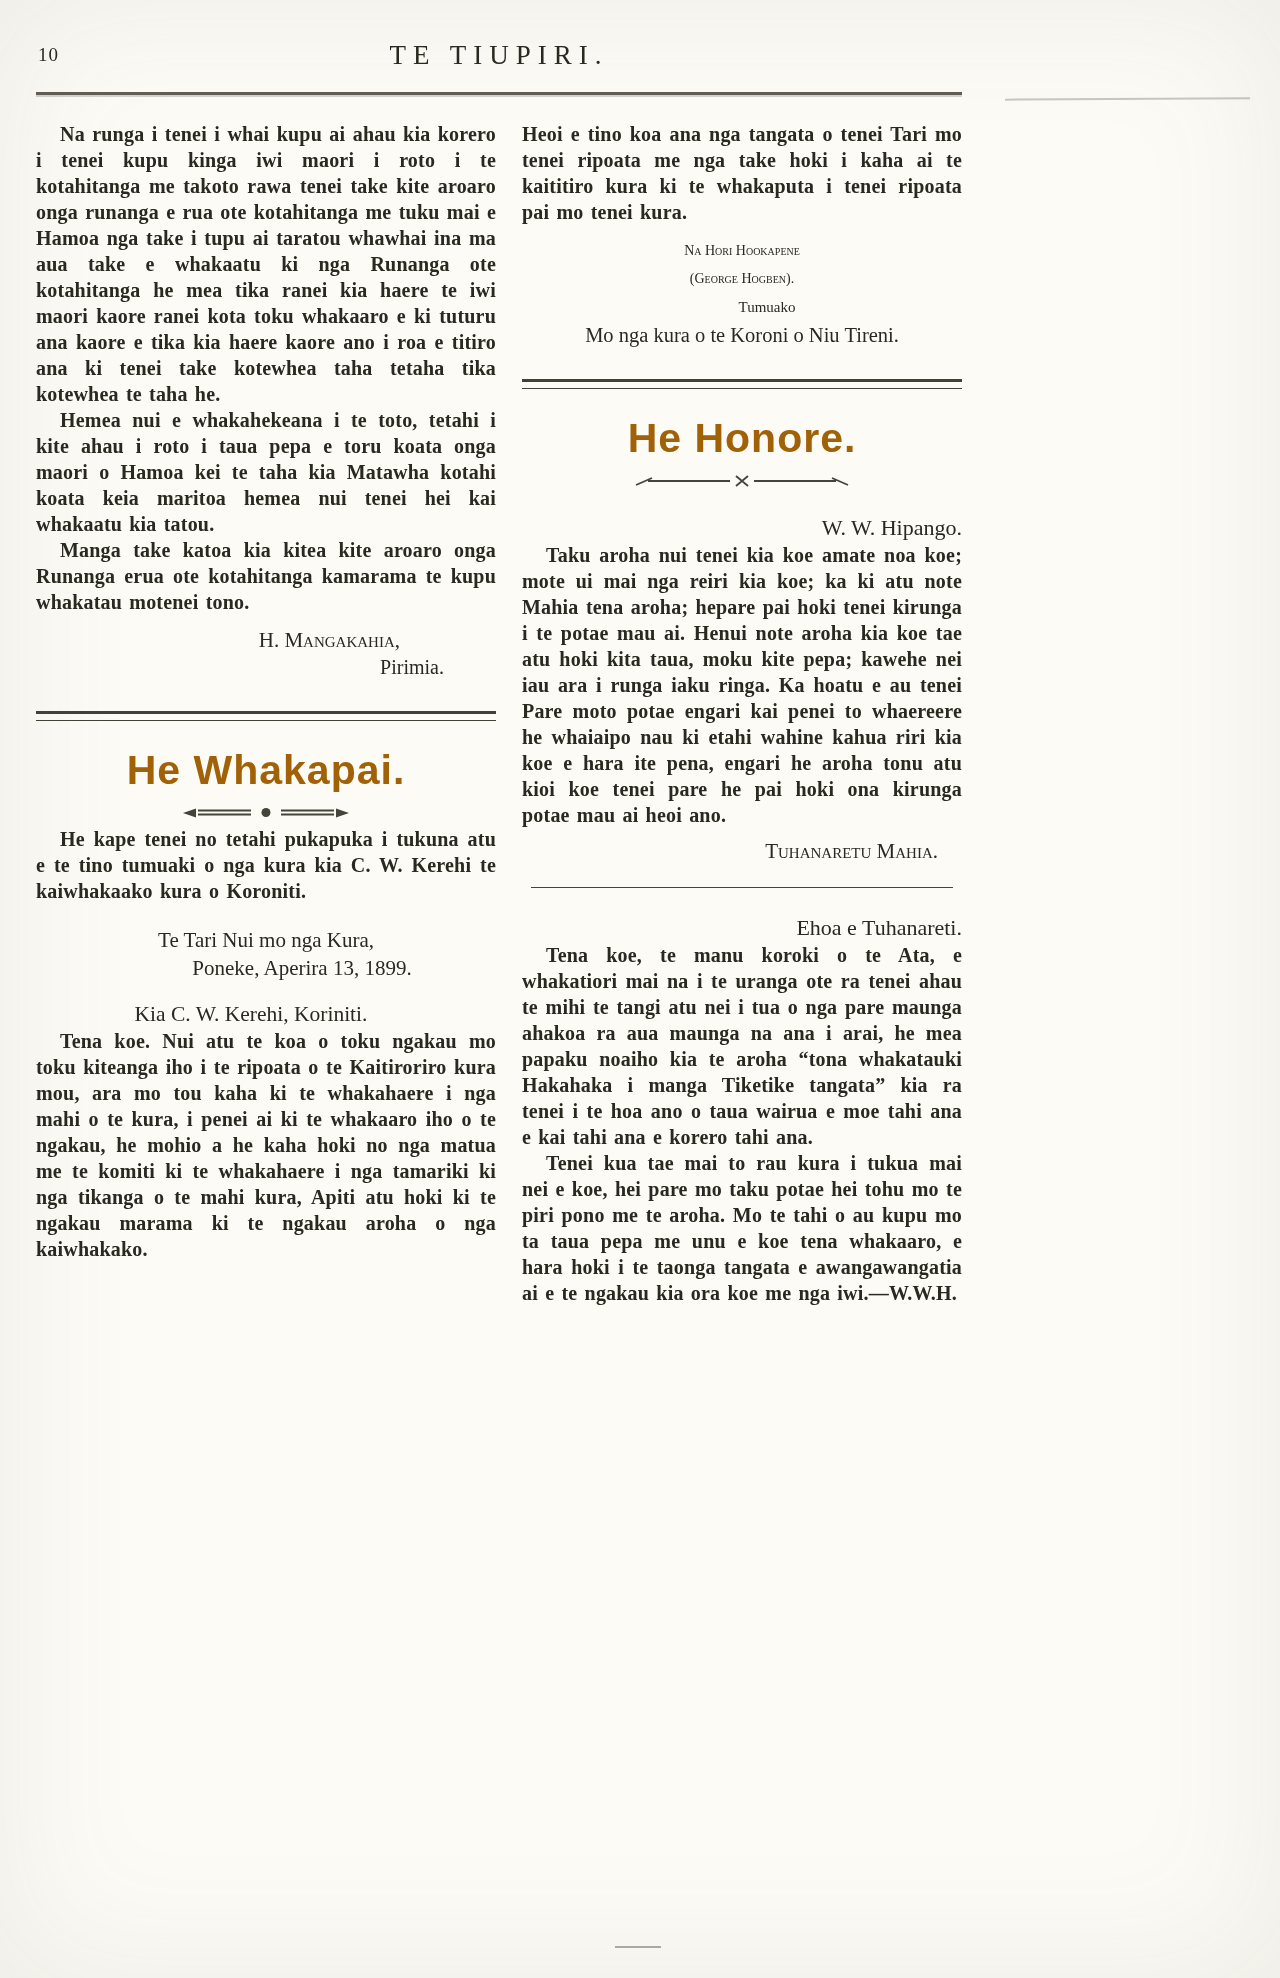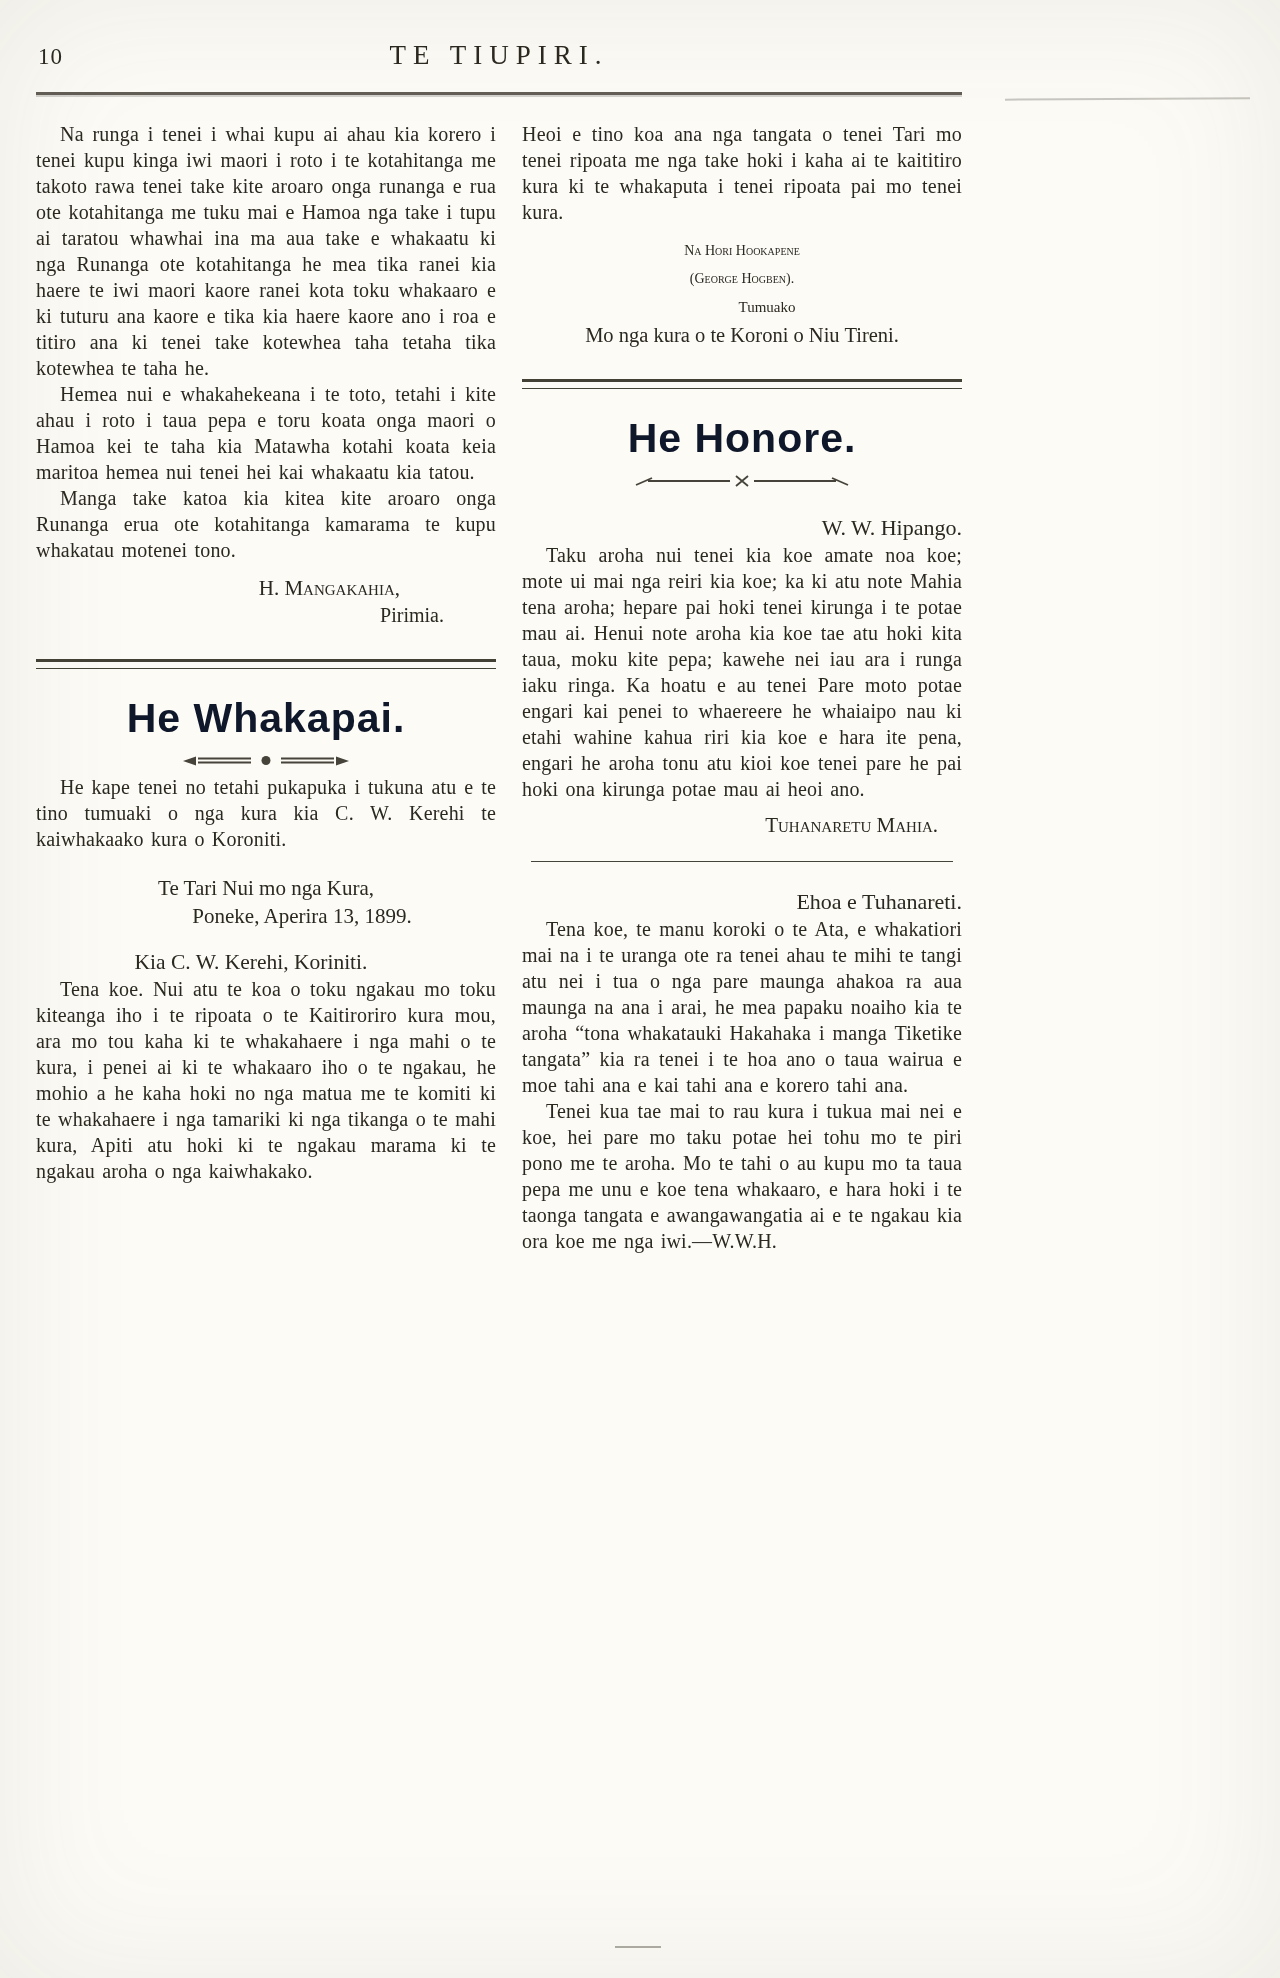--- a/index.html
+++ b/index.html
@@ -12,54 +12,54 @@
     height: 1978px;
     background: #fcfbf6;
     color: #2b2820;
     overflow: hidden;
     box-shadow: inset 0 0 140px rgba(110, 100, 80, 0.10);
   }
   .content { position: absolute; left: 36px; top: 28px; width: 926px; }
 
   
   .header-row { position: relative; height: 64px; }
-  .page-number { position: absolute; left: 2px; top: 16px; font-size: 23px; letter-spacing: 1px; }
+  .page-number { position: absolute; left: 2px; top: 16px; font-size: 19px; letter-spacing: 1px; }
   .masthead {
     margin: 0; position: absolute; left: 0; right: 0; top: 12px;
     text-align: center; font-size: 27px; font-weight: normal; letter-spacing: 7px;
   }
   .header-rule { border-top: 3px solid rgba(70, 66, 56, 0.85); box-shadow: 0 2px 0 rgba(70, 66, 56, 0.22); }
   .faint-rule-right { position: absolute; left: 1005px; top: 98px; width: 245px; border-top: 2px solid rgba(80, 75, 65, 0.30); transform: rotate(-0.3deg); }
   .bottom-mark { position: absolute; left: 615px; top: 1946px; width: 46px; border-top: 2px solid rgba(80, 75, 65, 0.45); }
 
   
   .columns { display: flex; gap: 26px; margin-top: 26px; }
   .col-left { width: 460px; }
   .col-right { width: 440px; }
 
   p.body-text {
     margin: 0; font-size: 20px; line-height: 26px;
-    text-align: justify; word-spacing: 2px; letter-spacing: 0.2px;
+    text-align: justify; word-spacing: 2px; letter-spacing: 0.2px; font-weight: bold;
   }
   .indent { text-indent: 24px; }
 
   
   .sig-name   { font-variant: small-caps; font-size: 21px; text-align: right; padding-right: 96px; margin-top: 12px; line-height: 27px; }
   .sig-role   { font-size: 20px; text-align: right; padding-right: 52px; line-height: 27px; }
   .sig-center { font-variant: small-caps; font-size: 14px; text-align: center; line-height: 28px; }
   .sig-title-line { font-size: 15px; text-align: center; padding-left: 50px; line-height: 28px; }
   .sig-org-line   { font-size: 20.5px; text-align: center; line-height: 28px; }
   .sig-right  { font-variant: small-caps; font-size: 21px; text-align: right; padding-right: 24px; margin-top: 10px; line-height: 27px; }
 
   
   .double-rule { margin-top: 30px; border-top: 3.5px solid #434036; border-bottom: 1.5px solid #434036; height: 6px; }
   .thin-rule   { margin: 22px auto 0; width: 96%; border-top: 1.5px solid #46433a; }
   .section-heading {
     font-family: "Liberation Sans", sans-serif; font-weight: bold; font-size: 41px;
-    text-align: center; margin: 26px 0 0; letter-spacing: 1px; color: #0f172a;
+    text-align: center; margin: 26px 0 0; letter-spacing: 1px; color: #a16207;
   }
   .ornament-wrap { text-align: center; margin-top: 10px; }
   .subheading { text-align: right; font-size: 22px; margin-top: 20px; line-height: 28px; }
 
   
   .address-block { margin-top: 22px; }
   .address-line1 { text-align: center; font-size: 21px; line-height: 28px; }
   .address-line2 { text-align: center; font-size: 21px; line-height: 28px; padding-left: 72px; }
   .salutation { text-align: center; font-size: 21.5px; margin-top: 18px; padding-right: 30px; line-height: 28px; }
 

